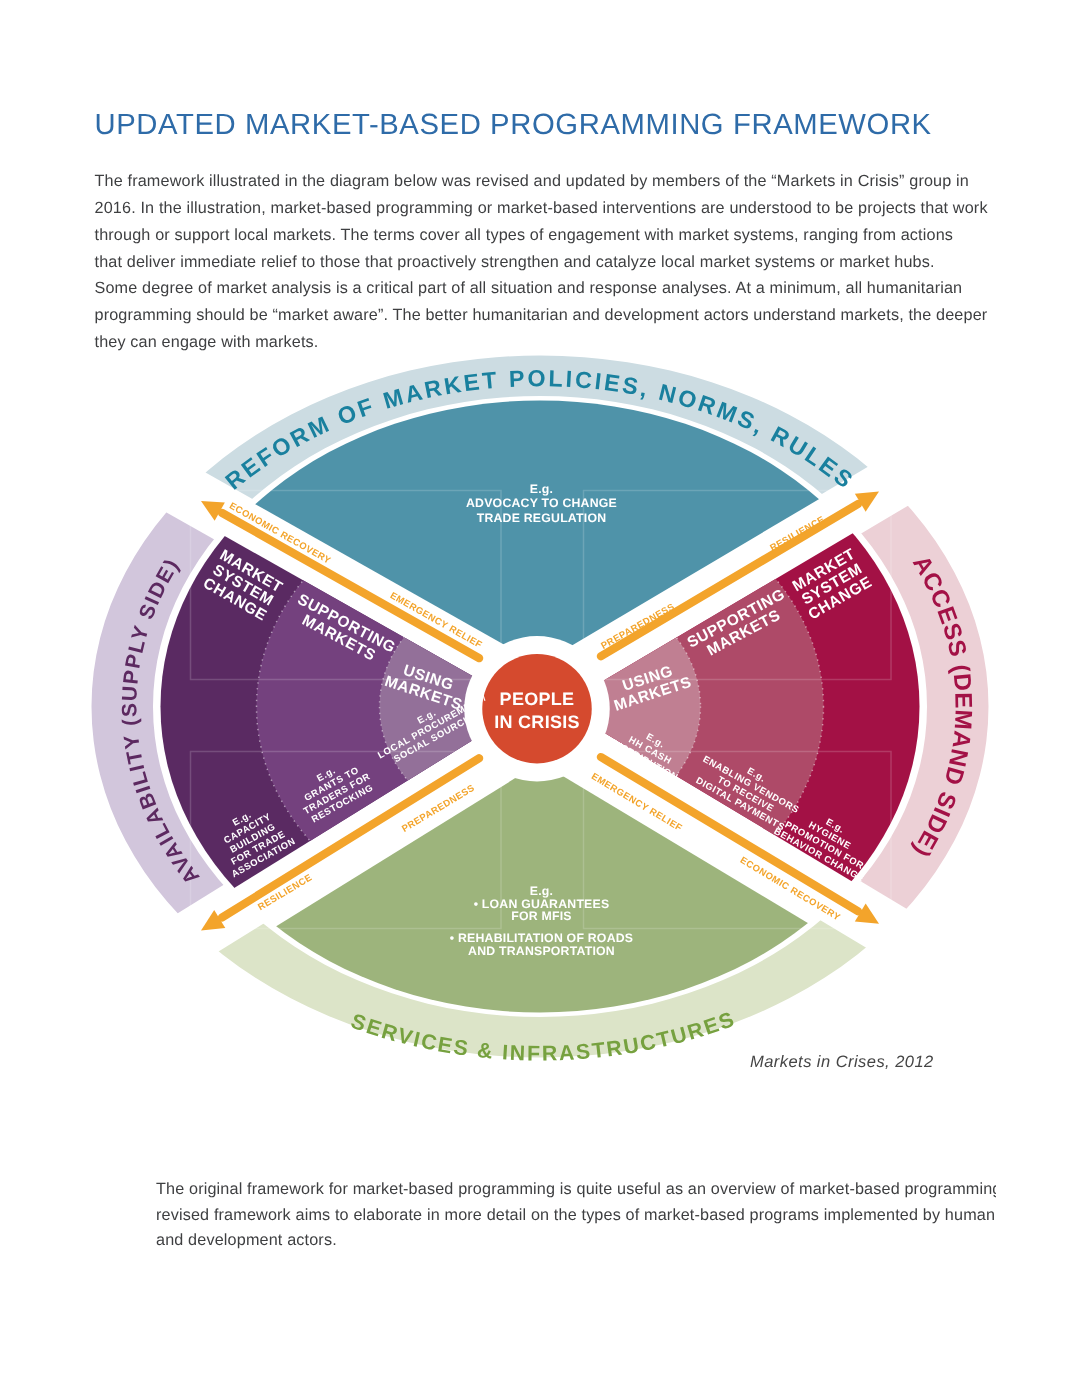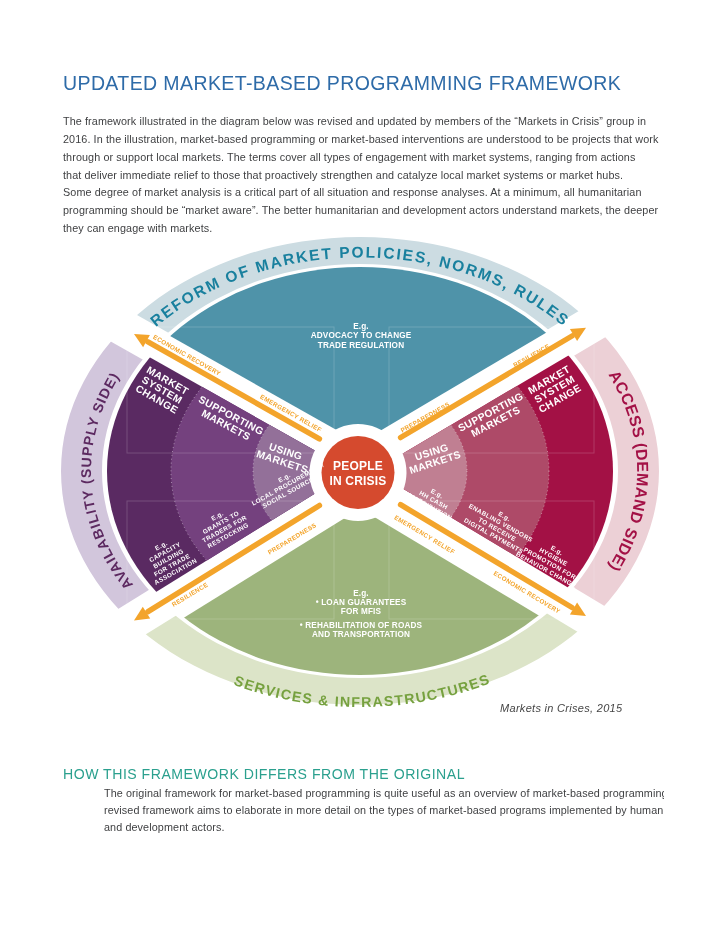--- a/index.html
+++ b/index.html
@@ -126,18 +126,17 @@
         <text transform="translate(525.8,594.2) rotate(31)" font-size="6.3" font-weight="bold" fill="#f3a42b" letter-spacing="0.3" text-anchor="middle"><tspan x="0" y="0.0">ECONOMIC RECOVERY</tspan></text>
         <text transform="translate(423.5,536.5) rotate(31)" font-size="6.3" font-weight="bold" fill="#f3a42b" letter-spacing="0.3" text-anchor="middle"><tspan x="0" y="0.0">EMERGENCY RELIEF</tspan></text>
       </g>
       <g>
         <text transform="translate(358.0,477.5) rotate(0)" font-size="12" font-weight="bold" fill="#fff" letter-spacing="0.2" text-anchor="middle"><tspan x="0" y="-7.8">PEOPLE</tspan><tspan x="0" y="7.8">IN CRISIS</tspan></text>
         <text transform="translate(361.0,338.3) rotate(0)" font-size="8.2" font-weight="bold" fill="#fff" letter-spacing="0.15" text-anchor="middle"><tspan x="0" y="-9.4">E.g.</tspan><tspan x="0" y="0.0">ADVOCACY TO CHANGE</tspan><tspan x="0" y="9.4">TRADE REGULATION</tspan></text>
         <text transform="translate(361.0,605.0) rotate(0)" font-size="8.2" font-weight="bold" fill="#fff" letter-spacing="0.15" text-anchor="middle"><tspan x="0" y="-8.6">E.g.</tspan><tspan x="0" y="0.0">• LOAN GUARANTEES</tspan><tspan x="0" y="8.6">FOR MFIS</tspan></text>
         <text transform="translate(361.0,632.3) rotate(0)" font-size="8.2" font-weight="bold" fill="#fff" letter-spacing="0.15" text-anchor="middle"><tspan x="0" y="-4.3">• REHABILITATION OF ROADS</tspan><tspan x="0" y="4.3">AND TRANSPORTATION</tspan></text>
       </g>
     </svg>
-<div class="cap">Markets in Crises, 2015</div>
-<h2>HOW THIS FRAMEWORK DIFFERS FROM THE ORIGINAL</h2>
+<div class="cap">Markets in Crises, 2012</div>
 <div class="body2">The original framework for market-based programming is quite useful as an overview of market-based programming.&nbsp; This<br>
 revised framework aims to elaborate in more detail on the types of market-based programs implemented by humanitarian<br>
 and development actors.</div>
 </div>
 
 </body></html>

